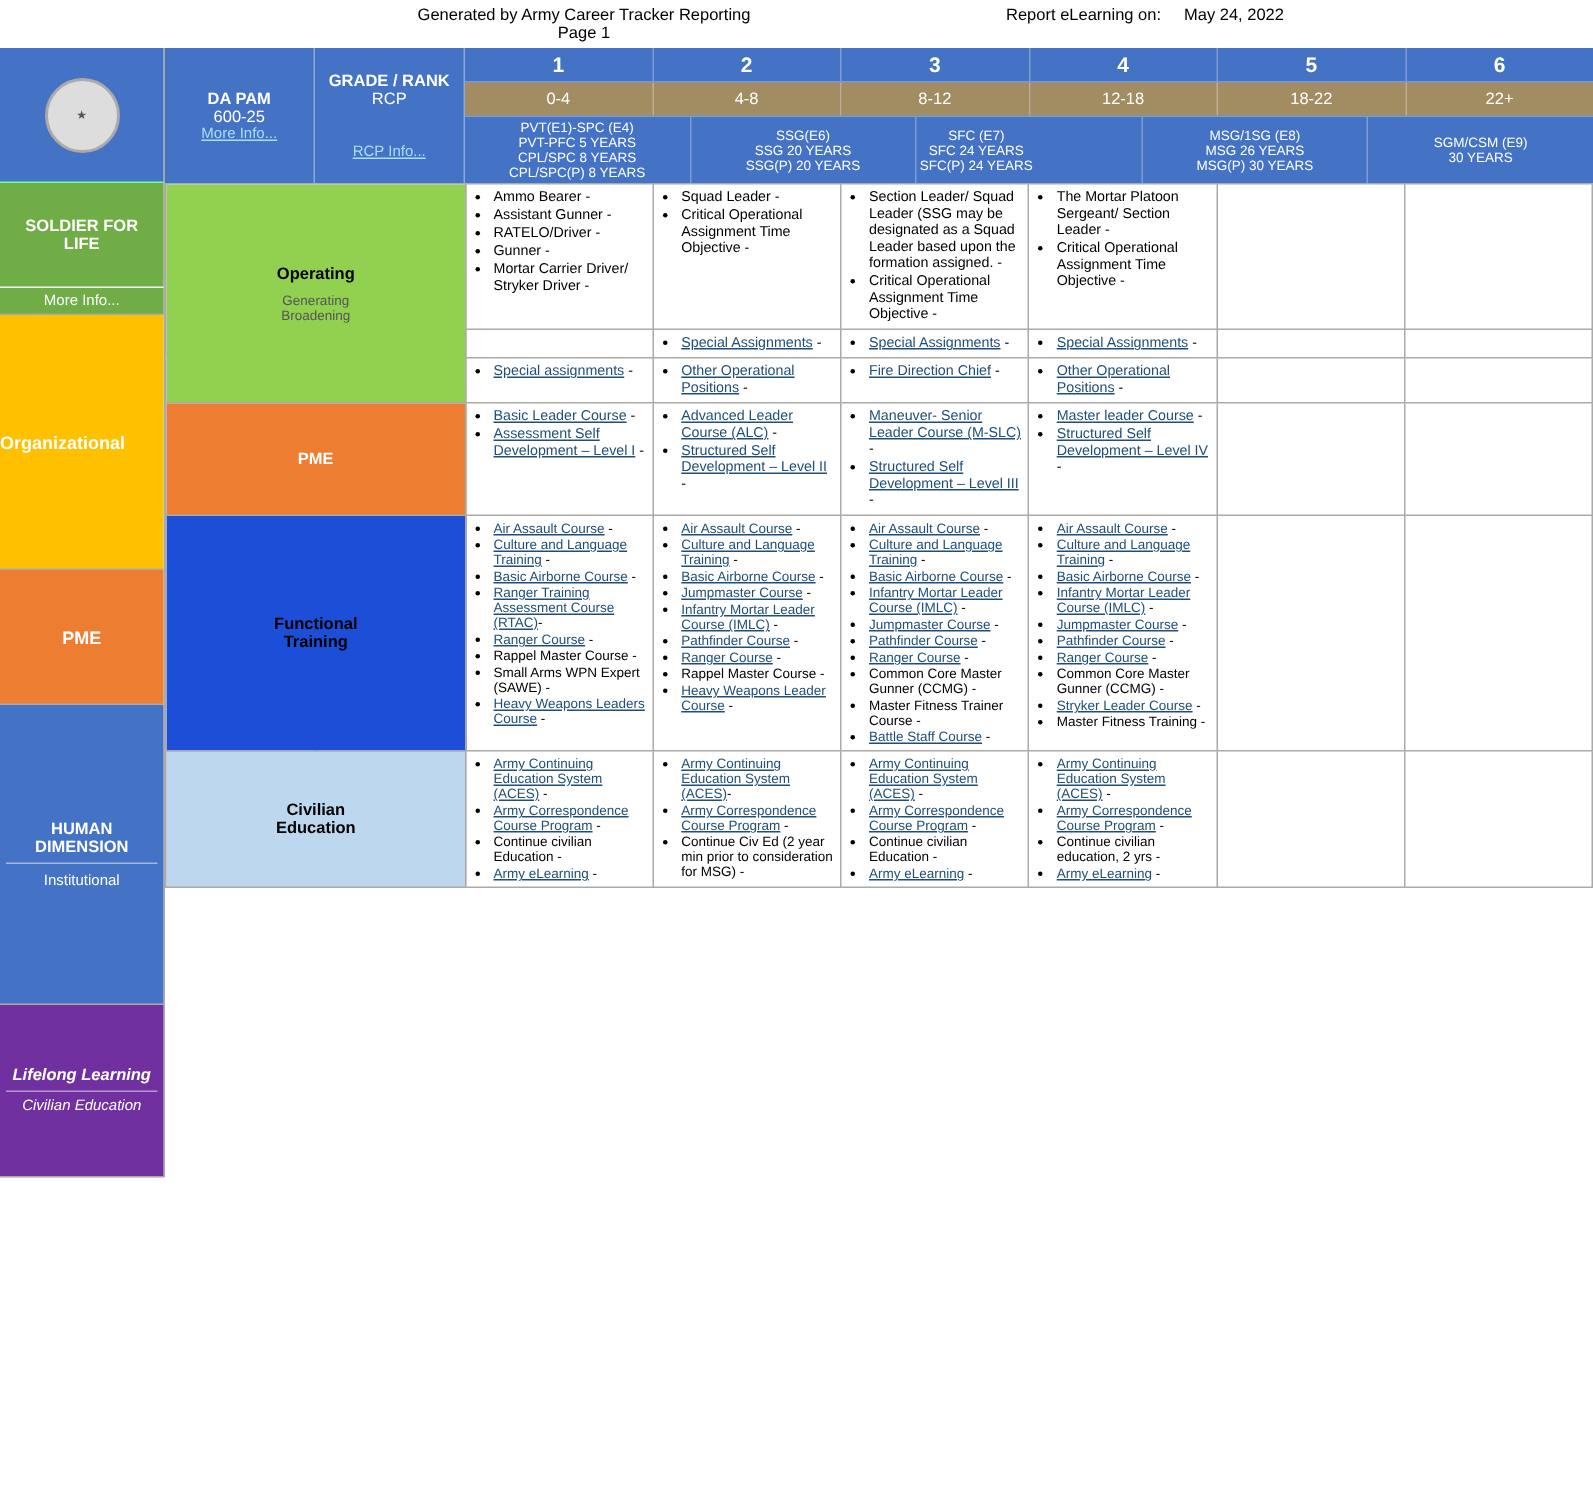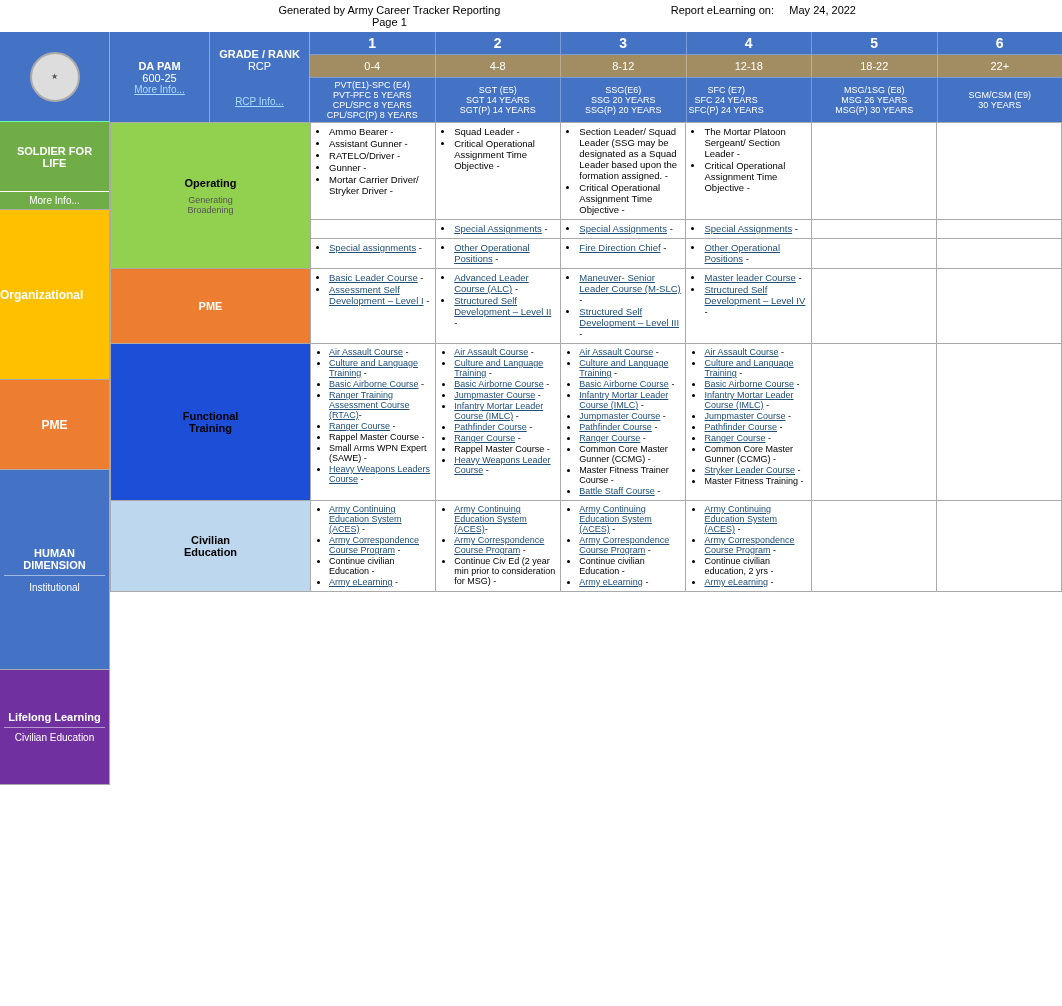--- a/index.html
+++ b/index.html
@@ -89,21 +89,21 @@
 
       <div style="background:#ed7d31; color:white; text-align:center; display:flex;align-items:center;justify-content:center; height:90px; border-bottom:1px solid #aaa;">
         <div style="font-weight:bold;font-size:12px;">PME</div>
       </div>
 
       <div style="background:#4472c4; color:white; text-align:center; display:flex;flex-direction:column;align-items:center;justify-content:center; height:200px; border-bottom:1px solid #aaa; padding:4px; gap:6px;">
         <div style="font-weight:bold;font-size:11px; border-bottom:1px solid rgba(255,255,255,0.5); width:100%; text-align:center; padding-bottom:4px;">HUMAN DIMENSION</div>
         <div style="font-size:10px;">Institutional</div>
       </div>
 
-      <div style="background:#7030a0; color:white; text-align:center; display:flex;flex-direction:column;align-items:center;justify-content:center; height:115px; border-bottom:1px solid #aaa; padding:4px; gap:4px;">
+      <div style="background:#7030a0; color:white; text-align:center; display:flex;flex-direction:column;align-items:center;justify-content:center; height:115px; border-bottom:1px solid #aaa; padding:4px; gap:4px;font-style:italic;">
         <div style="font-weight:bold;font-size:11px; border-bottom:1px solid rgba(255,255,255,0.5); width:100%; text-align:center; padding-bottom:4px;">Lifelong Learning</div>
         <div style="font-size:10px;">Civilian Education</div>
       </div>
     </div>
 
     <div style="flex:1; overflow:hidden;">
 
       <div style="display:flex; height:90px; background:#4472c4;">
         <div style="width:100px; flex-shrink:0; border-right:1px solid rgba(255,255,255,0.4); display:flex;flex-direction:column;align-items:center;justify-content:center; color:white; text-align:center; padding:4px;">
           <div style="font-weight:bold;font-size:11px;">DA PAM</div>
@@ -134,23 +134,20 @@
             <div style="flex:1; border-right:1px solid rgba(255,255,255,0.3); color:white; text-align:center; font-size:11px; display:flex;align-items:center;justify-content:center; background:rgba(255,165,0,0.5);">12-18</div>
             <div style="flex:1; border-right:1px solid rgba(255,255,255,0.3); color:white; text-align:center; font-size:11px; display:flex;align-items:center;justify-content:center; background:rgba(255,165,0,0.5);">18-22</div>
             <div style="flex:1; color:white; text-align:center; font-size:11px; display:flex;align-items:center;justify-content:center; background:rgba(255,165,0,0.5);">22+</div>
           </div>
 
           <div style="display:flex; flex:2;">
             <div style="flex:1; border-right:1px solid rgba(255,255,255,0.3); color:white; text-align:center; font-size:9px; padding:2px; display:flex;align-items:center;justify-content:center;">
                 <div>PVT(E1)-SPC (E4)<br>PVT-PFC 5 YEARS<br>CPL/SPC 8 YEARS<br>CPL/SPC(P) 8 YEARS</div>
               </div>
             <div style="flex:1; border-right:1px solid rgba(255,255,255,0.3); color:white; text-align:center; font-size:9px; padding:2px; display:flex;align-items:center;justify-content:center;">
-                <div>SGT (E5)<br>SGT  14 YEARS<br>SGT(P) 14  YEARS</div>
-              </div>
-            <div style="flex:1; border-right:1px solid rgba(255,255,255,0.3); color:white; text-align:center; font-size:9px; padding:2px; display:flex;align-items:center;justify-content:center;">
                 <div>SSG(E6)<br>SSG 20 YEARS<br>SSG(P) 20 YEARS</div>
               </div>
             <div style="flex:1; border-right:1px solid rgba(255,255,255,0.3); color:white; text-align:center; font-size:9px; padding:2px; display:flex;align-items:center;justify-content:flex-start;">
                 <div>SFC (E7)<br>SFC 24 YEARS<br>SFC(P) 24 YEARS</div>
               </div>
             <div style="flex:1; border-right:1px solid rgba(255,255,255,0.3); color:white; text-align:center; font-size:9px; padding:2px; display:flex;align-items:center;justify-content:center;">
                 <div>MSG/1SG (E8)<br>MSG 26 YEARS<br>MSG(P) 30 YEARS</div>
               </div>
             <div style="flex:1; color:white; text-align:center; font-size:9px; padding:2px; display:flex;align-items:center;justify-content:center;">
                 <div>SGM/CSM (E9)<br>30 YEARS</div>

